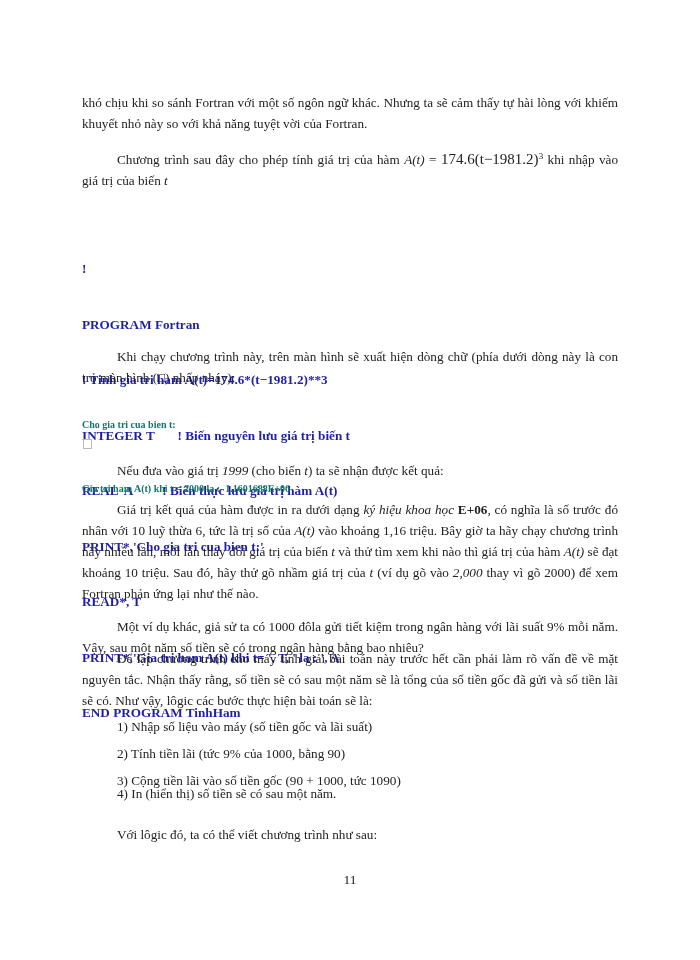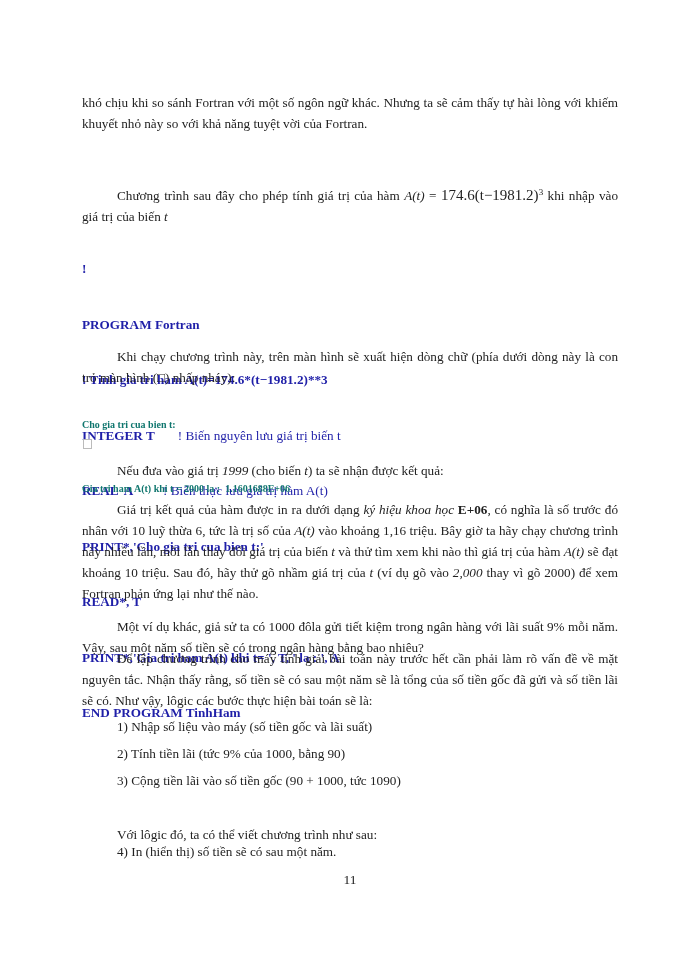--- a/index.html
+++ b/index.html
@@ -3,38 +3,38 @@
   <meta charset="utf-8">
   <style>
     html, body { margin:0; padding:0; background:#ffffff; }
     body { width:700px; height:960px; position:relative; overflow:hidden;
            font-family:"Liberation Serif", serif; color:#222; font-size:13.2px; }
     .page { position:absolute; left:0; top:0; width:700px; height:864px; }
     .blk { position:absolute; left:82px; width:536px; line-height:21px; text-align:justify; }
     .ind { text-indent:35px; }
     .code { position:absolute; left:82px; font-family:"Liberation Serif", serif;
             font-weight:bold; color:#1f1fa8; font-size:13.2px; line-height:18.5px; white-space:pre; }
-    .code .cm { font-weight:normal; }
+    .code .cm { font-weight:bold; }
     .out { position:absolute; left:82px; font-weight:bold; color:#0f766e; font-size:10px; white-space:pre; }
     .cursor { position:absolute; left:83px; width:7px; height:8px; border:1px solid #bbb; }
     .sup { font-size:9px; vertical-align:super; }
     .math { font-size:15px; }
     .pgnum { position:absolute; top:872px; left:0; width:700px; text-align:center; font-size:13.5px; }
     .item { position:absolute; left:117px; line-height:21px; }
   </style>
 </head>
 <body>
 
 <div class="page">
 
   <div class="blk" style="top:92px;">
     <span>khó chịu khi so sánh Fortran với một số ngôn ngữ khác. Nhưng ta sẽ cảm thấy tự hài lòng với khiếm khuyết nhỏ này so với khả năng tuyệt vời của Fortran.</span>
   </div>
 
-  <div class="blk ind" style="top:146px;margin-top:36px;">
+  <div class="blk ind" style="top:146px;">
     <span>Chương trình sau đây cho phép tính giá trị của hàm </span><i>A(t)</i><span> = </span><span class="math">174.6(t−1981.2)</span><span class="sup">3</span><span> khi nhập vào giá trị của biến </span><i>t</i>
   </div>
 
 
   <div class="code" style="top:223px;">
     <div>!</div>
     <div>PROGRAM Fortran</div>
     <div>! Tinh gia tri ham A(t)=174.6*(t−1981.2)**3</div>
     <div><span>INTEGER T</span><span class="cm">       ! Biến nguyên lưu giá trị biến t</span></div>
     <div><span>REAL  A</span><span class="cm">         ! Biến thực lưu giá trị hàm A(t)</span></div>
@@ -66,19 +66,19 @@
   </div>
 
   <div class="blk ind" style="top:648px;">
     <span>Để lập chương trình cho máy tính giải bài toán này trước hết cần phải làm rõ vấn đề về mặt nguyên tắc. Nhận thấy rằng, số tiền sẽ có sau một năm sẽ là tổng của số tiền gốc đã gửi và số tiền lãi sẽ có. Như vậy, lôgic các bước thực hiện bài toán sẽ là:</span>
   </div>
 
   <div>
     <div class="item" style="top:716px;">1) Nhập số liệu vào máy (số tiền gốc và lãi suất)</div>
     <div class="item" style="top:743px;">2) Tính tiền lãi (tức 9% của 1000, bằng 90)</div>
     <div class="item" style="top:770px;">3) Cộng tiền lãi vào số tiền gốc (90 + 1000, tức 1090)</div>
-    <div class="item" style="top:841px;">4) In (hiển thị) số tiền sẽ có sau một năm.</div>
+    <div class="item" style="top:783px;">4) In (hiển thị) số tiền sẽ có sau một năm.</div>
   </div>
 
   <div class="item" style="top:824px;">Với lôgic đó, ta có thể viết chương trình như sau:</div>
 
   <div class="pgnum">11</div>
 </div>
 
 </body></html>

